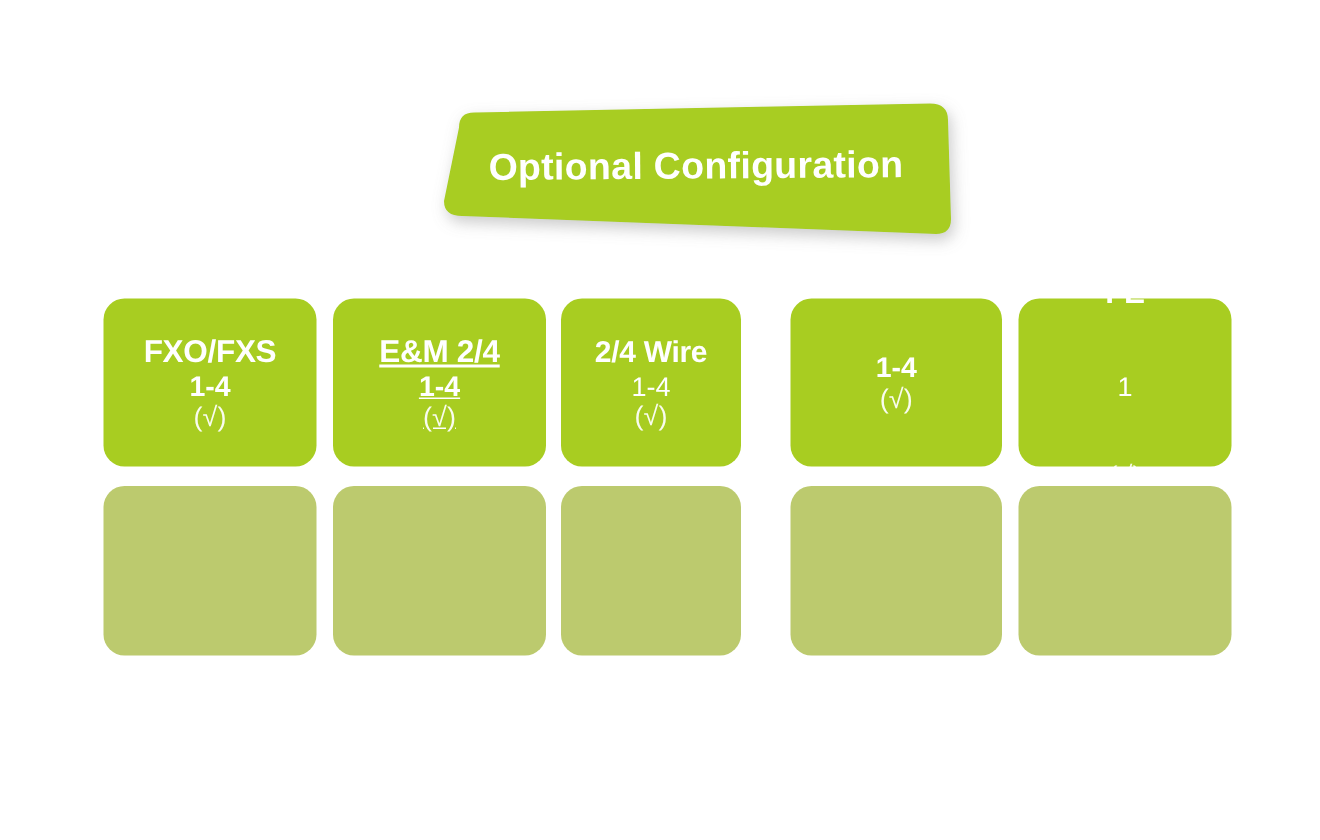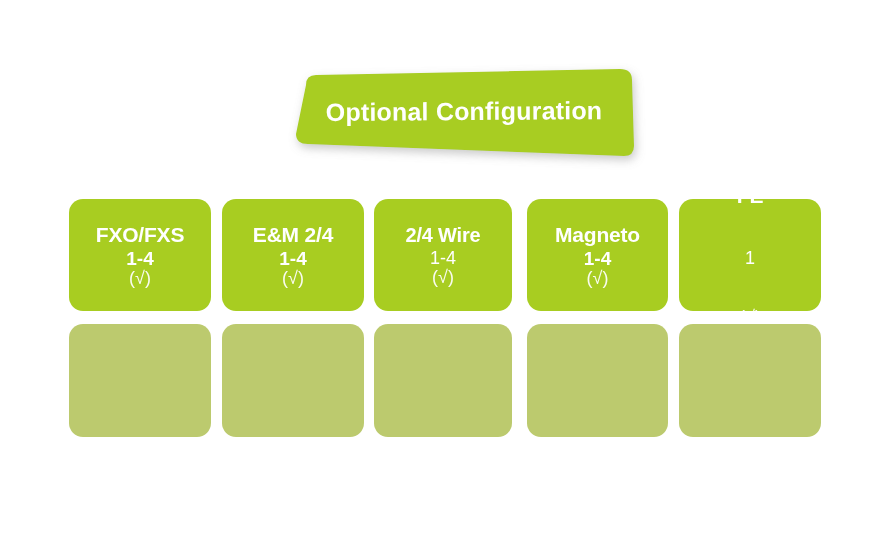--- a/index.html
+++ b/index.html
@@ -85,22 +85,22 @@
     color: #ffffff;
     text-align: center;
     line-height: 1.12;
   }
   .card-bottom {
     height: 113px;
     background: #bcca6e;
   }
 
   .c0 { left: 0px;   width: 142px; }
-  .c1 { left: 153px; width: 142px; }
-  .c2 { left: 305px; width: 138px; }
+  .c1 { left: 153px; width: 142px; text-decoration: underline; }
+  .c2 { left: 305px; width: 120px; }
   .c3 { left: 458px; width: 141px; }
   .c4 { left: 610px; width: 142px; gap: 40px; }
 
   .card-title {
     font-size: 21px;
     font-weight: bold;
     letter-spacing: -0.2px;
     margin-bottom: 1px;
     white-space: nowrap;
   }
@@ -162,21 +162,20 @@
       <div class="card-check">(√)</div>
     </div>
 
     <div class="card card-top c2">
       <div class="card-title small">2/4 Wire</div>
       <div class="card-range light">1-4</div>
       <div class="card-check">(√)</div>
     </div>
 
     <div class="card card-top c3">
-      <div class="card-title">Magneto</div>
       <div class="card-range">1-4</div>
       <div class="card-check">(√)</div>
     </div>
 
     <div class="card card-top c4">
       <div class="card-title">FE</div>
       <div class="card-range light">1</div>
       <div class="card-check">(√)</div>
     </div>
 

